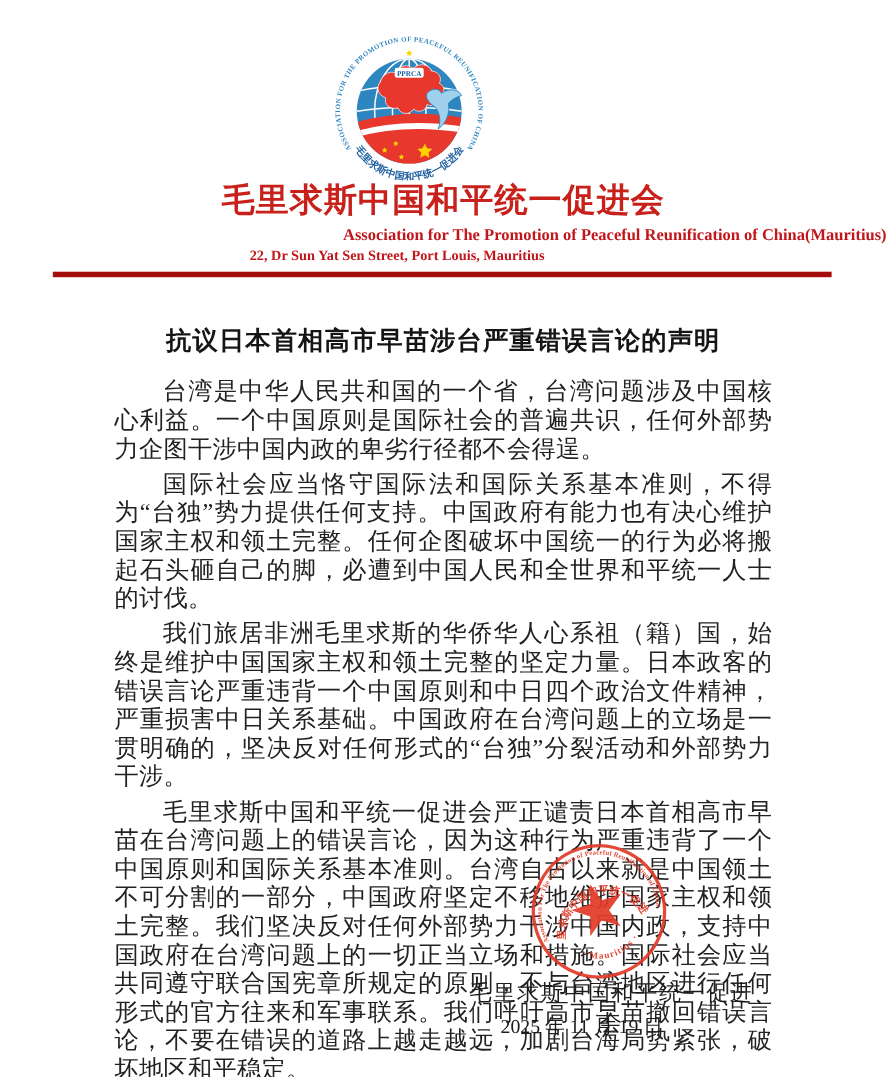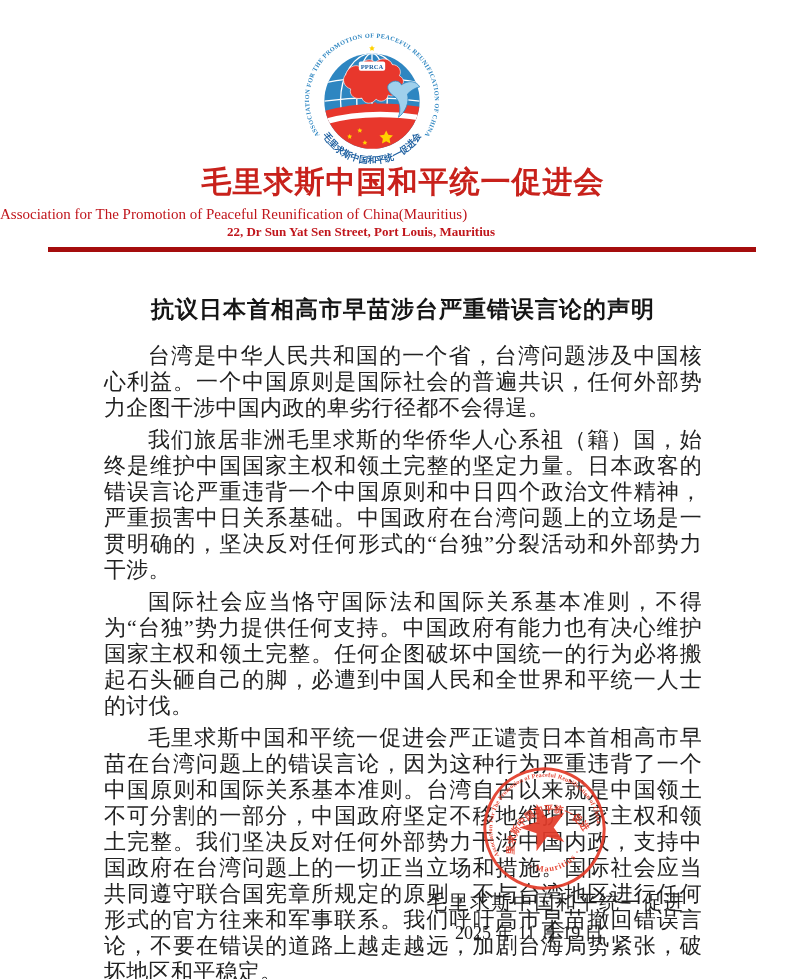--- a/index.html
+++ b/index.html
@@ -26,23 +26,23 @@
     font-size: 30px;
     font-weight: bold;
     letter-spacing: 1px;
     color: #c8211b;
     font-family: "Liberation Serif", serif;
   }
   .org-en {
     position: absolute;
     left: 0; top: 206px;
     width: 806px;
-    text-align: left;
+    text-align: right;
     font-size: 15px;
-    font-weight: normal;
+    font-weight: bold;
     color: #c0161c;
     font-family: "Liberation Serif", serif;
   }
   .org-addr {
     position: absolute;
     left: 0; top: 224px;
     width: 722px;
     text-align: center;
     font-size: 13px;
     font-weight: bold;
@@ -167,22 +167,22 @@
 
   <div class="org-cn">毛里求斯中国和平统一促进会</div>
   <div class="org-en">Association for The Promotion of Peaceful Reunification of China(Mauritius)</div>
   <div class="org-addr">22, Dr Sun Yat Sen Street, Port Louis, Mauritius</div>
   <div class="divider"></div>
 
   <h1 class="doc-title">抗议日本首相高市早苗涉台严重错误言论的声明</h1>
 
   <div class="body-text">
     <p>台湾是中华人民共和国的一个省，台湾问题涉及中国核心利益。一个中国原则是国际社会的普遍共识，任何外部势力企图干涉中国内政的卑劣行径都不会得逞。</p>
+    <p>国际社会应当恪守国际法和国际关系基本准则，不得为“台独”势力提供任何支持。中国政府有能力也有决心维护国家主权和领土完整。任何企图破坏中国统一的行为必将搬起石头砸自己的脚，必遭到中国人民和全世界和平统一人士的讨伐。</p>
     <p>我们旅居非洲毛里求斯的华侨华人心系祖（籍）国，始终是维护中国国家主权和领土完整的坚定力量。日本政客的错误言论严重违背一个中国原则和中日四个政治文件精神，严重损害中日关系基础。中国政府在台湾问题上的立场是一贯明确的，坚决反对任何形式的“台独”分裂活动和外部势力干涉。</p>
-    <p>国际社会应当恪守国际法和国际关系基本准则，不得为“台独”势力提供任何支持。中国政府有能力也有决心维护国家主权和领土完整。任何企图破坏中国统一的行为必将搬起石头砸自己的脚，必遭到中国人民和全世界和平统一人士的讨伐。</p>
     <p>毛里求斯中国和平统一促进会严正谴责日本首相高市早苗在台湾问题上的错误言论，因为这种行为严重违背了一个中国原则和国际关系基本准则。台湾自古以来就是中国领土不可分割的一部分，中国政府坚定不移地维护国家主权和领土完整。我们坚决反对任何外部势力干涉中国内政，支持中国政府在台湾问题上的一切正当立场和措施。国际社会应当共同遵守联合国宪章所规定的原则，不与台湾地区进行任何形式的官方往来和军事联系。我们呼吁高市早苗撤回错误言论，不要在错误的道路上越走越远，加剧台海局势紧张，破坏地区和平稳定。</p>
   </div>
 
   <svg class="seal" viewBox="0 0 134 134" aria-hidden="true">
     <defs>
       <path id="slTop" d="M24,99 A53,53 0 1 1 110,99" fill="none"></path>
       <path id="slBot" d="M28,84 A42,42 0 0 0 106,84" fill="none"></path>
       <path id="slMid" d="M30,81 A38,38 0 0 1 104,81" fill="none"></path>
     </defs>
     <g transform="rotate(-18 67 67)">

